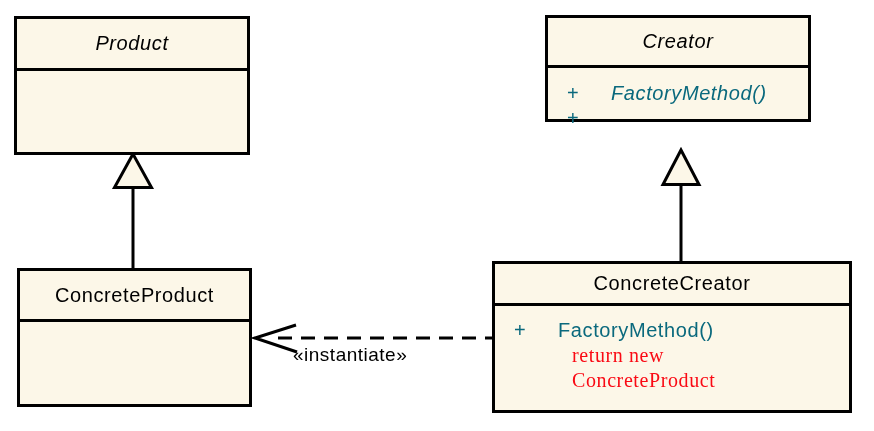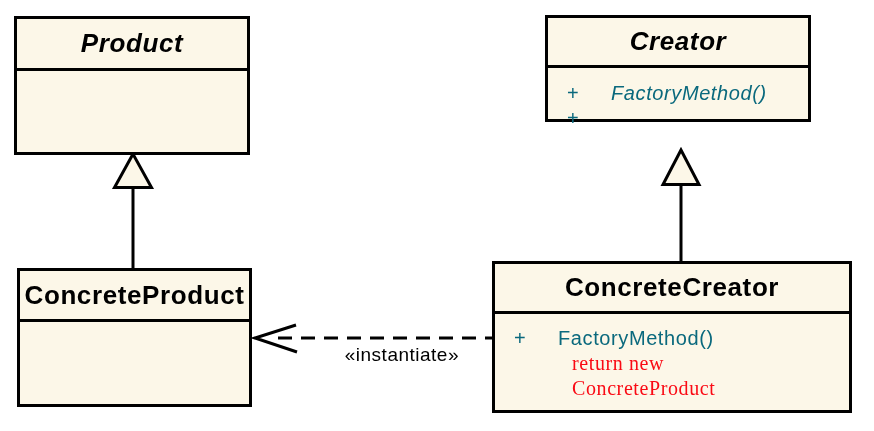--- a/index.html
+++ b/index.html
@@ -27,22 +27,22 @@
     box-sizing: border-box;
     background: #fcf7e8;
     border: 3px solid #000000;
   }
   .uml-title {
     box-sizing: border-box;
     display: flex;
     align-items: center;
     justify-content: center;
     border-bottom: 3px solid #000000;
-    font-weight: bold;
-    font-size: 26px;
+    font-weight: normal;
+    font-size: 20px;
     letter-spacing: 0.6px;
     color: #000000;
   }
   .uml-title.abstract { font-style: italic; }
   .uml-body {
     box-sizing: border-box;
     font-size: 20px;
     letter-spacing: 0.6px;
     color: #0a697d;
   }
@@ -64,28 +64,28 @@
     font-family: Liberation Serif, serif;
   }
   #box-product   { left: 14px;  top: 16px;  width: 236px; height: 139px; }
   #box-product   .uml-title { height: 52px; }
   #box-creator   { left: 545px; top: 15px;  width: 266px; height: 107px; }
   #box-creator   .uml-title { height: 50px; }
   #box-creator   .uml-body  { padding-top: 13px; }
   #box-concrete-product { left: 17px;  top: 268px; width: 235px; height: 139px; }
   #box-concrete-product .uml-title { height: 51px; }
   #box-concrete-creator { left: 492px; top: 261px; width: 360px; height: 152px; }
-  #box-concrete-creator .uml-title { height: 50px; }
+  #box-concrete-creator .uml-title { height: 42px; }
   #box-concrete-creator .uml-body  { padding-top: 12px; }
   .stereotype-label {
     position: absolute;
     left: 293px;
     top: 344px;
     width: 166px;
-    text-align: right;
+    text-align: left;
     font-size: 19px;
     letter-spacing: 0.5px;
     color: #000000;
   }
 </style>
 </head>
 <body>
 
 <div class="canvas">
 

